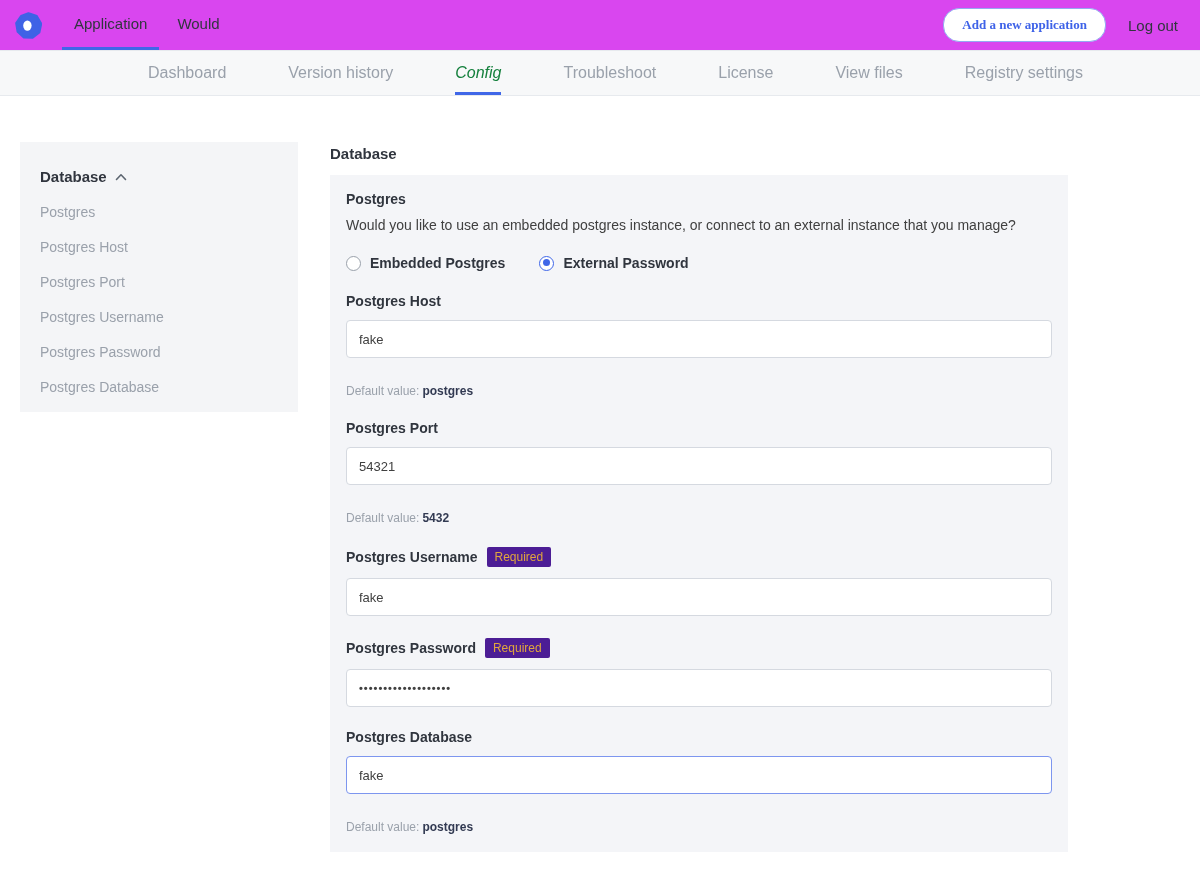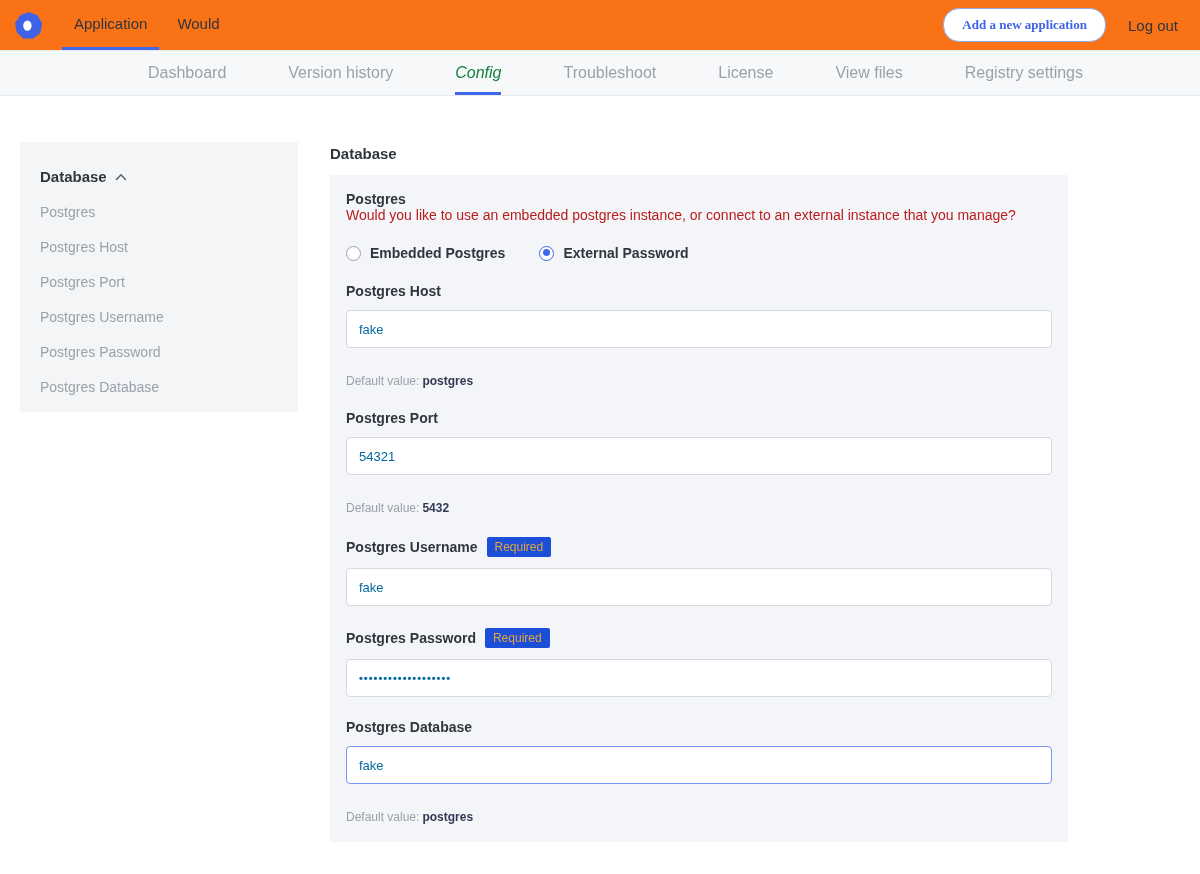--- a/index.html
+++ b/index.html
@@ -1,20 +1,20 @@
 <!DOCTYPE html>
 <html><head>
 <meta charset="utf-8">
 <style>
   * { margin:0; padding:0; box-sizing:border-box; }
   html,body { width:1200px; height:874px; background:#ffffff;
     font-family:"Liberation Sans", sans-serif; color:#30353e; }
 
   
-  .header { height:50px; display:flex; align-items:stretch; background:#f97316; padding-left:8px; }
+  .header { height:50px; display:flex; align-items:stretch; background:#d946ef; padding-left:8px; }
   .logo { width:40px; display:flex; align-items:center; justify-content:center; cursor:pointer; }
   .header-tabs { display:flex; align-items:stretch; margin-left:14px; }
   .header-tab { display:flex; align-items:center; padding:0 12px; margin-right:6px;
     font-size:15px; color:#30353e; border-bottom:3px solid transparent; cursor:pointer; }
   .header-tab.active { border-bottom-color:#4067e8; }
   .header-right { margin-left:auto; display:flex; align-items:center; padding-right:22px; gap:22px; }
   .add-app-btn { background:#fff; border:1px solid #94a9f2; color:#3f63e8;
     font-family:Liberation Serif, serif; font-size:13px; font-weight:bold;
     border-radius:16px; padding:8px 18px; cursor:pointer; }
   .logout { font-size:15px; color:#30353e; cursor:pointer;text-align:center; }
@@ -36,40 +36,40 @@
   .sidebar-item { display:block; margin-top:17px; font-size:14px; color:#9aa1ab;
     text-decoration:none; cursor:pointer; line-height:18px; }
   .sidebar-item:first-of-type { margin-top:18px; }
 
   .main { margin-left:32px; width:738px; }
   .section-title { font-size:15px; font-weight:bold; color:#30353e; margin-top:3px; }
 
   .card { background:#f4f5f8; margin-top:13px; padding:16px 16px 18px 16px; }
 
   .field-label { font-size:14px; font-weight:bold; color:#30353e; display:flex; align-items:center; }
-  .field-help { font-size:14px; color:#b91c1c; }
+  .field-help { margin-top:10px; font-size:14px; color:#404040; }
   .radio-row { margin-top:22px; display:flex; align-items:center; gap:34px; }
   .radio { display:flex; align-items:center; gap:9px; cursor:pointer; }
   .radio-circle { width:15px; height:15px; border-radius:50%; border:1.5px solid #9aa1ab;
     background:#fff; position:relative; flex:none; }
   .radio-circle.checked { border-color:#4067e8; }
   .radio-circle.checked::after { content:""; position:absolute; left:2.5px; top:2.5px;
     width:7px; height:7px; border-radius:50%; background:#4067e8; }
   .radio-label { font-size:14px; font-weight:bold; color:#30353e;text-align:center; }
 
   .field { margin-top:22px; }
   .text-input { display:block; margin-top:11px; width:100%; height:38px; background:#fff;
-    border:1px solid #d5d9e0; border-radius:4px; padding:0 12px; font-size:13px; color:#0369a1;
+    border:1px solid #d5d9e0; border-radius:4px; padding:0 12px; font-size:13px; color:#404040;
     font-family:"Liberation Sans", sans-serif; outline:none; }
   .text-input.focused { border:1px solid #7d96ef; }
   .text-input.password { font-size:11px; font-weight:bold; letter-spacing:1px; }
   .default-line { margin-top:26px; font-size:12px; color:#9aa1ab; }
   .default-line strong { color:#323a52; margin-left:3px; }
 
-  .required-badge { margin-left:9px; background:#1d4ed8; color:#e1a63c; font-size:12px;
+  .required-badge { margin-left:9px; background:#4c1d95; color:#e1a63c; font-size:12px;
     font-weight:normal; padding:3px 8px; border-radius:2px; }
 
   .save-btn { margin-top:44px; margin-bottom:16px; background:#3c5ce4; color:#fff; border:none;
     border-radius:4px; padding:9px 17px; font-size:13px; font-weight:bold; cursor:pointer;
     font-family:"Liberation Sans", sans-serif; }
 </style>
 </head>
 <body>
 
 <div class="header">

